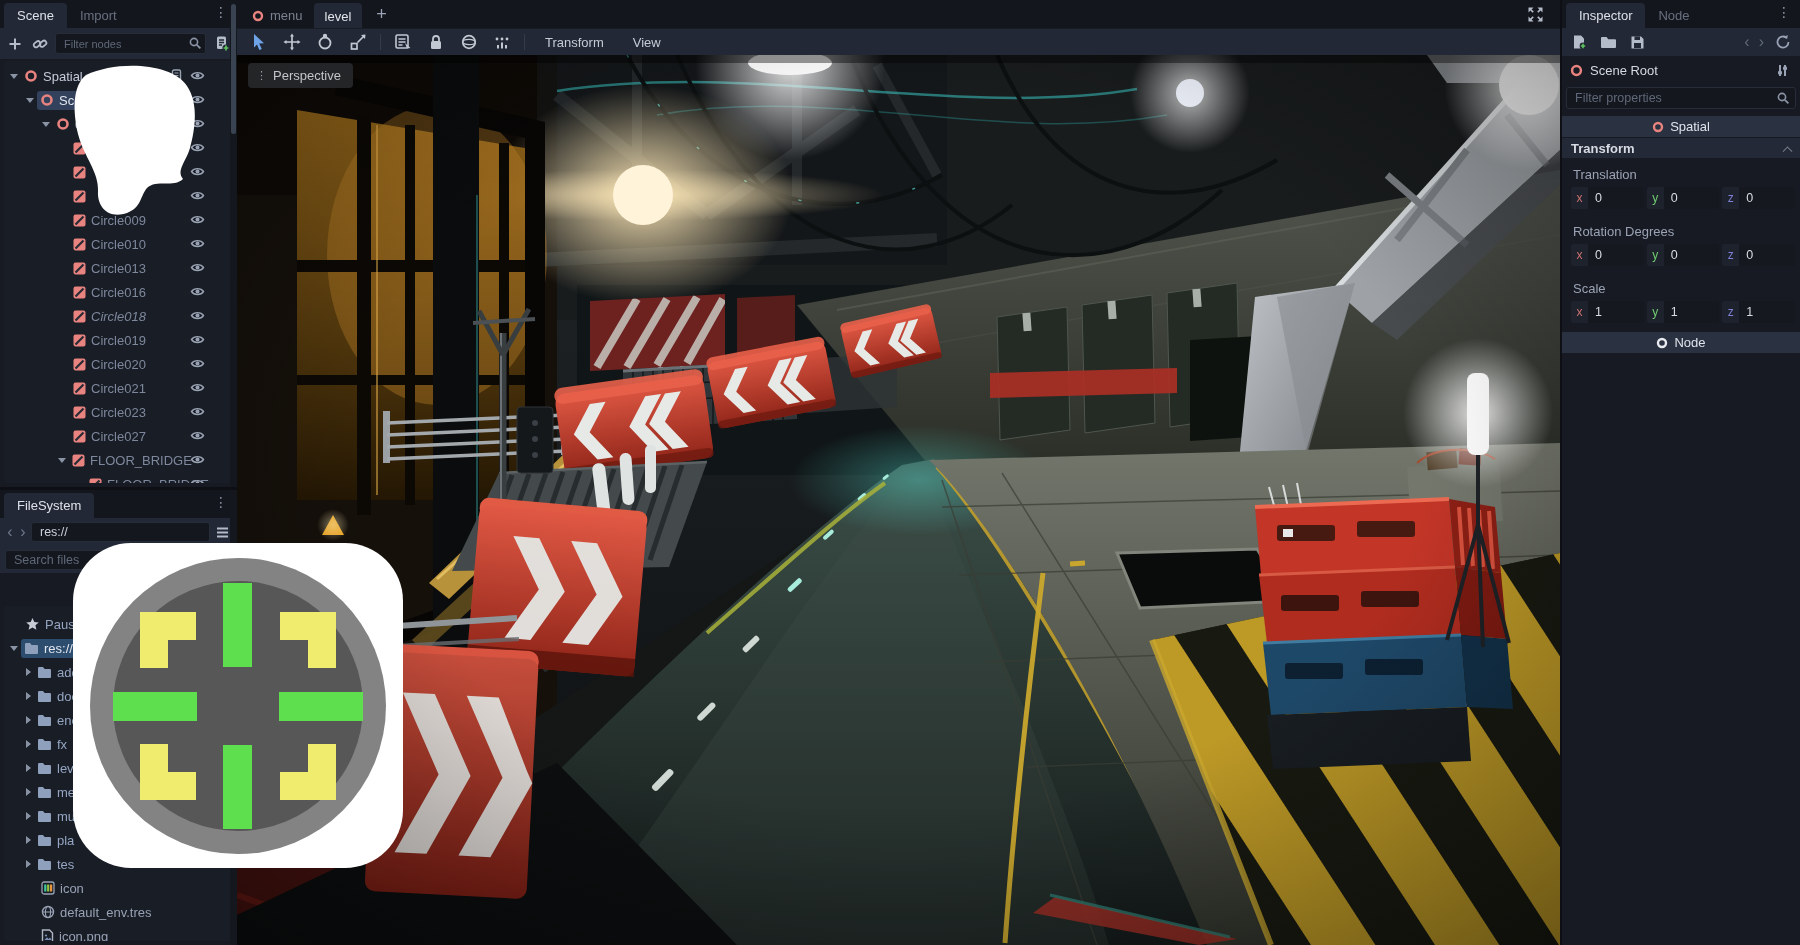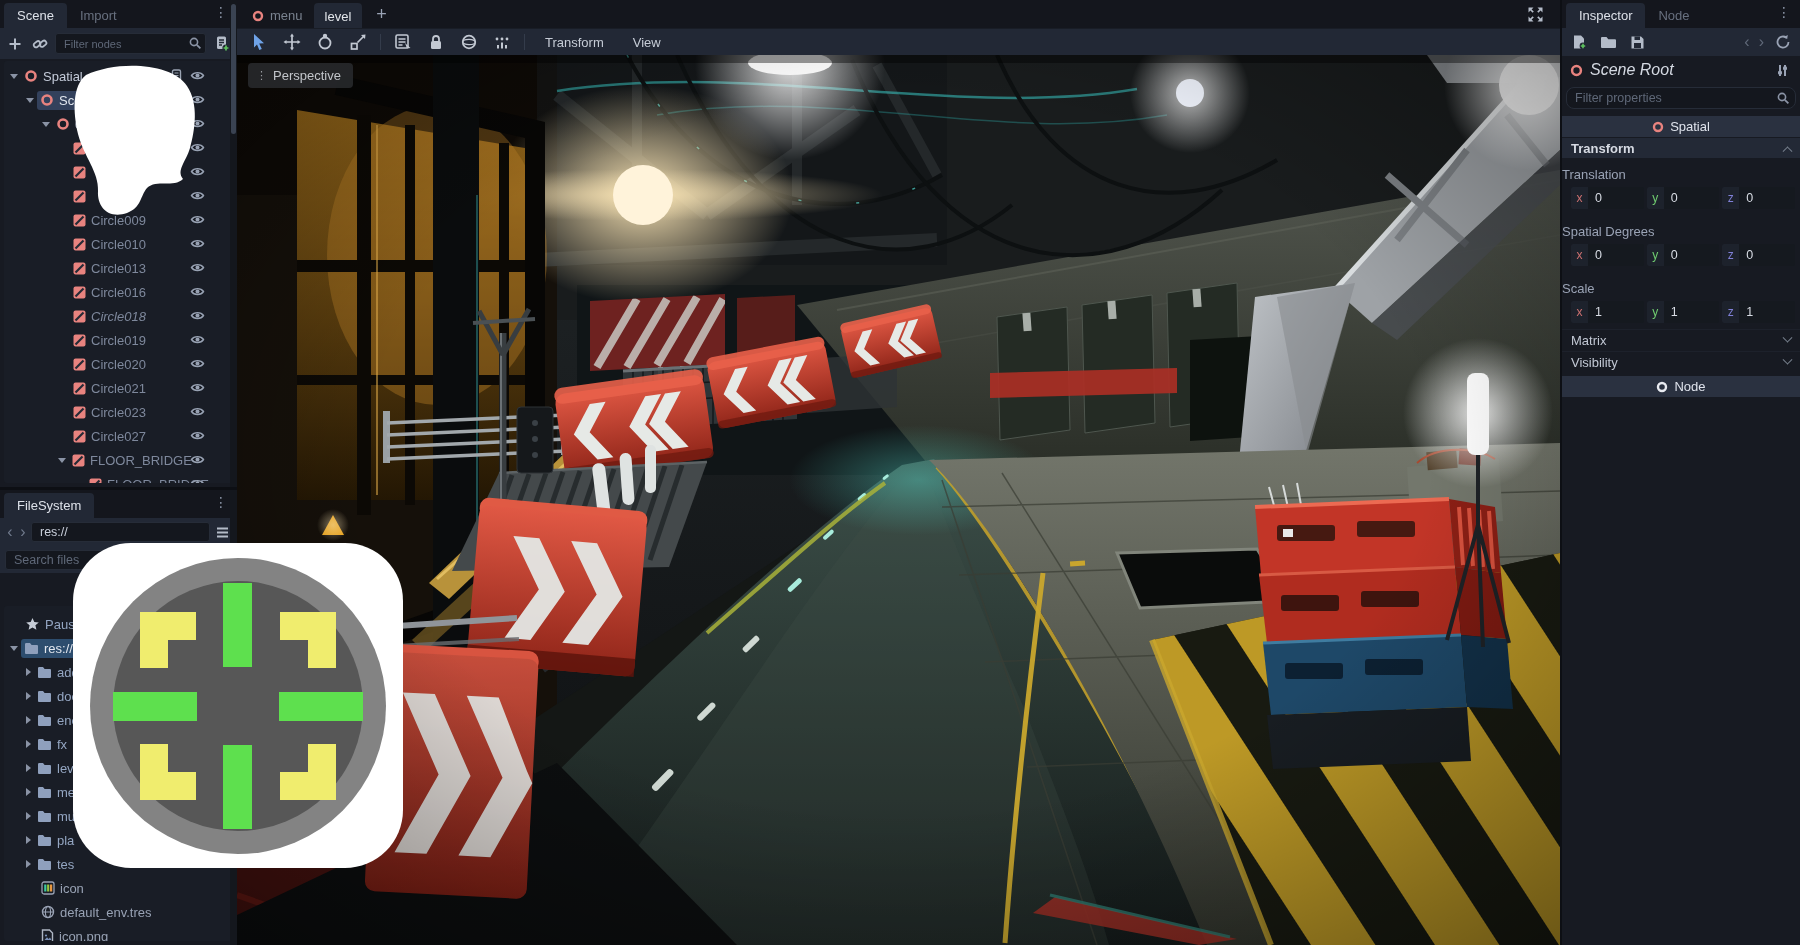--- a/index.html
+++ b/index.html
@@ -65,33 +65,33 @@
   .viewport svg.scene{position:absolute;left:0;top:0;}
   .persp{position:absolute;left:11px;top:8px;background:rgba(44,46,50,.78);border-radius:4px;padding:5px 12px 5px 8px;color:#c2c5ca;font-size:13px;display:flex;gap:7px;align-items:center;}
   .persp .pdots{color:#9a9da2;font-size:11px;letter-spacing:-1px;}
 
   
   .right-dock{position:absolute;left:1560px;top:0;width:240px;height:945px;background:#171a22;border-left:2px solid #0d0f14;}
   .insp-toolbar{height:28px;background:#222835;display:flex;align-items:center;gap:9px;padding:0 7px;}
   .insp-toolbar .spacer{flex:1;}
   .navtxt{color:#5f6878;font-size:16px;line-height:1;}
   .sr-row{height:28px;display:flex;align-items:center;gap:7px;padding:0 8px;}
-  .sr-row .lbl{color:#d4d9e2;font-size:16px;font-style:italic;}
+  .sr-row .lbl{color:#d4d9e2;font-size:13px;}
   .sr-row .spacer{flex:1;}
   .filt-row{padding:3px 4px 4px 4px;position:relative;}
-  .filt-row input{width:100%;height:22px;background:#14171e;border:1px solid #262c38;border-radius:8px;color:#c9cfdb;font-size:12.5px;padding:0 24px 0 8px;outline:none;}
+  .filt-row input{width:100%;height:22px;background:#14171e;border:1px solid #262c38;border-radius:3px;color:#c9cfdb;font-size:12.5px;padding:0 24px 0 8px;outline:none;}
   .filt-row input::placeholder{color:#5f6878;}
   .filt-row .mag{position:absolute;right:10px;top:7px;}
   .cat{height:21px;background:#2a3140;display:flex;align-items:center;justify-content:center;gap:6px;color:#dfe3ec;font-size:13px;margin-top:3px;}
   .sect{height:20px;background:#232936;display:flex;align-items:center;padding:0 9px;color:#d6dae3;font-size:13px;font-weight:bold;margin-top:1px;}
   .sect .caret,.proprow .caret{margin-left:auto;}
   .caret{width:7px;height:7px;border-right:1.6px solid #79828f;border-bottom:1.6px solid #79828f;flex:none;}
   .caret.up{transform:rotate(-135deg) translate(-2px,-2px);}
   .caret.dn{transform:rotate(45deg) translate(-2px,-2px);}
-  .sublabel{padding:9px 0 3px 0;color:#9aa3b5;font-size:13px;}
+  .sublabel{padding:9px 0 3px 11px;color:#9aa3b5;font-size:13px;}
   .axisrow{display:flex;gap:3px;padding:2px 5px 6px 9px;}
   .cell{flex:1;height:22px;background:#15191f;border-radius:2px;display:flex;align-items:center;overflow:hidden;}
   .chip{width:17px;text-align:center;font-size:12px;background:#1d222c;height:100%;line-height:22px;flex:none;}
   .val{padding-left:7px;font-size:12.5px;color:#d8dce4;}
   .proprow{height:22px;display:flex;align-items:center;padding:0 9px;color:#c2c8d4;font-size:13px;border-top:1px solid #1d212b;}
 
   .overlays{position:absolute;left:0;top:0;pointer-events:none;}
 </style>
 </head>
 <body>
@@ -1207,21 +1207,21 @@
           </div>
           <div class="cell">
             <span class="chip" style="color: rgb(112, 204, 112);">y</span>
             <span class="val">0</span>
           </div>
           <div class="cell">
             <span class="chip" style="color: rgb(128, 128, 216);">z</span>
             <span class="val">0</span>
           </div>
         </div>
-        <div class="sublabel">Spatial Degrees</div>
+        <div class="sublabel">Rotation Degrees</div>
         <div class="axisrow">
           <div class="cell">
             <span class="chip" style="color: rgb(204, 112, 112);">x</span>
             <span class="val">0</span>
           </div>
           <div class="cell">
             <span class="chip" style="color: rgb(112, 204, 112);">y</span>
             <span class="val">0</span>
           </div>
           <div class="cell">
@@ -1236,30 +1236,20 @@
             <span class="val">1</span>
           </div>
           <div class="cell">
             <span class="chip" style="color: rgb(112, 204, 112);">y</span>
             <span class="val">1</span>
           </div>
           <div class="cell">
             <span class="chip" style="color: rgb(128, 128, 216);">z</span>
             <span class="val">1</span>
           </div>
-        </div>
-      </div>
-    <div id="insp-rows-transform">
-        <div class="proprow">
-          <span>Matrix</span>
-          <span class="caret dn"></span>
-        </div>
-        <div class="proprow">
-          <span>Visibility</span>
-          <span class="caret dn"></span>
         </div>
       </div>
     <div class="cat">
       <svg width="12" height="12" viewBox="0 0 12 12">
           <circle cx="6" cy="6" r="4" fill="none" stroke="#e8eaf0" stroke-width="2.4"></circle>
         </svg>
       <span>Node</span>
     </div>
   </div>
 

